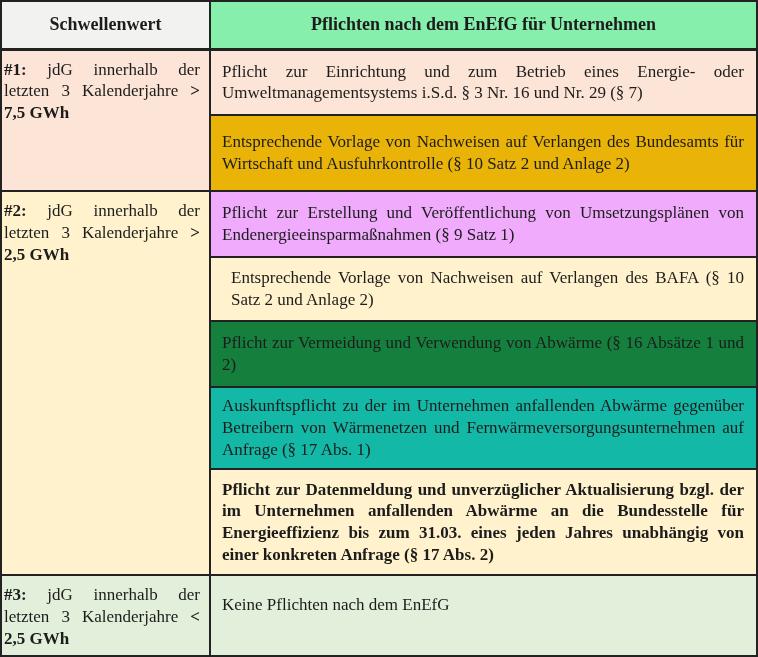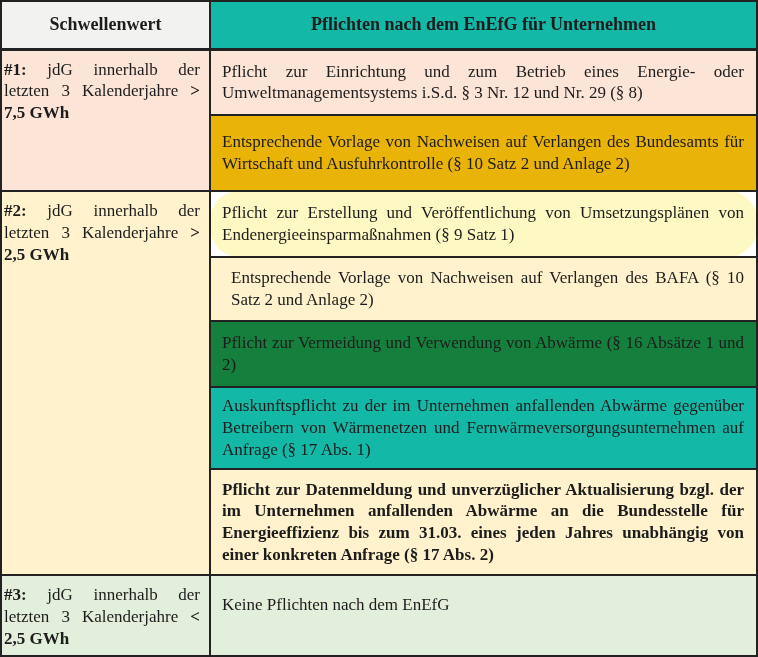--- a/index.html
+++ b/index.html
@@ -63,40 +63,40 @@
 
 <div id="stage">
   <table class="enefg">
     <colgroup>
         <col class="c1">
         <col class="c2">
       </colgroup>
     <thead>
       <tr>
         <th style="background-color: rgb(242, 242, 240);">Schwellenwert</th>
-        <th style="background-color: #14b8a6; margin-left: 20px;">Pflichten nach dem EnEfG für Unternehmen</th>
+        <th style="background-color: #86efac; margin-left: 20px;">Pflichten nach dem EnEfG für Unternehmen</th>
       </tr>
     </thead>
     <tbody>
 
       <tr class="h66">
         <td class="threshold" rowspan="2" style="background-color: rgb(252, 228, 214);">
           <span class="b">#1:</span><span> jdG innerhalb der letzten 3 Kalenderjahre </span><span class="b">&gt; 7,5 GWh</span>
         </td>
-        <td class="obligation" style="background-color: rgb(252, 228, 214);">Pflicht zur Einrichtung und zum Betrieb eines Energie- oder Umweltmanagementsystems i.S.d. § 3 Nr. 12 und Nr. 29 (§ 8)</td>
+        <td class="obligation" style="background-color: rgb(252, 228, 214);">Pflicht zur Einrichtung und zum Betrieb eines Energie- oder Umweltmanagementsystems i.S.d. § 3 Nr. 16 und Nr. 29 (§ 7)</td>
       </tr>
       <tr class="h76">
         <td class="obligation" style="background-color: #eab308; margin-top: 38px;">Entsprechende Vorlage von Nachweisen auf Verlangen des Bundesamts für Wirtschaft und Ausfuhrkontrolle (§ 10 Satz 2 und Anlage 2)</td>
       </tr>
 
       <tr class="h66">
         <td class="threshold" rowspan="5" style="background-color: rgb(255, 242, 204);">
           <span class="b">#2:</span><span> jdG innerhalb der letzten 3 Kalenderjahre </span><span class="b">&gt; 2,5 GWh</span>
         </td>
-        <td class="obligation" style="background-color: #fef9c3; border-radius: 29px;">Pflicht zur Erstellung und Veröffentlichung von Umsetzungs­plänen von Endenergieeinsparmaßnahmen (§ 9 Satz 1)</td>
+        <td class="obligation" style="background-color: #f0abfc;">Pflicht zur Erstellung und Veröffentlichung von Umsetzungs­plänen von Endenergieeinsparmaßnahmen (§ 9 Satz 1)</td>
       </tr>
       <tr class="h64">
         <td class="obligation" style="background-color: rgb(255, 242, 204); padding-left: 20px;">Entsprechende Vorlage von Nachweisen auf Verlangen des BAFA (§ 10 Satz 2 und Anlage 2)</td>
       </tr>
       <tr class="h66">
         <td class="obligation" style="background-color: #15803d;">Pflicht zur Vermeidung und Verwendung von Abwärme (§ 16 Absätze 1 und 2)</td>
       </tr>
       <tr class="h82">
         <td class="obligation" style="background-color: #14b8a6;">Auskunftspflicht zu der im Unternehmen anfallenden Abwärme gegenüber Betreibern von Wärmenetzen und Fernwärme­versorgungsunternehmen auf Anfrage (§ 17 Abs. 1)</td>
       </tr>

